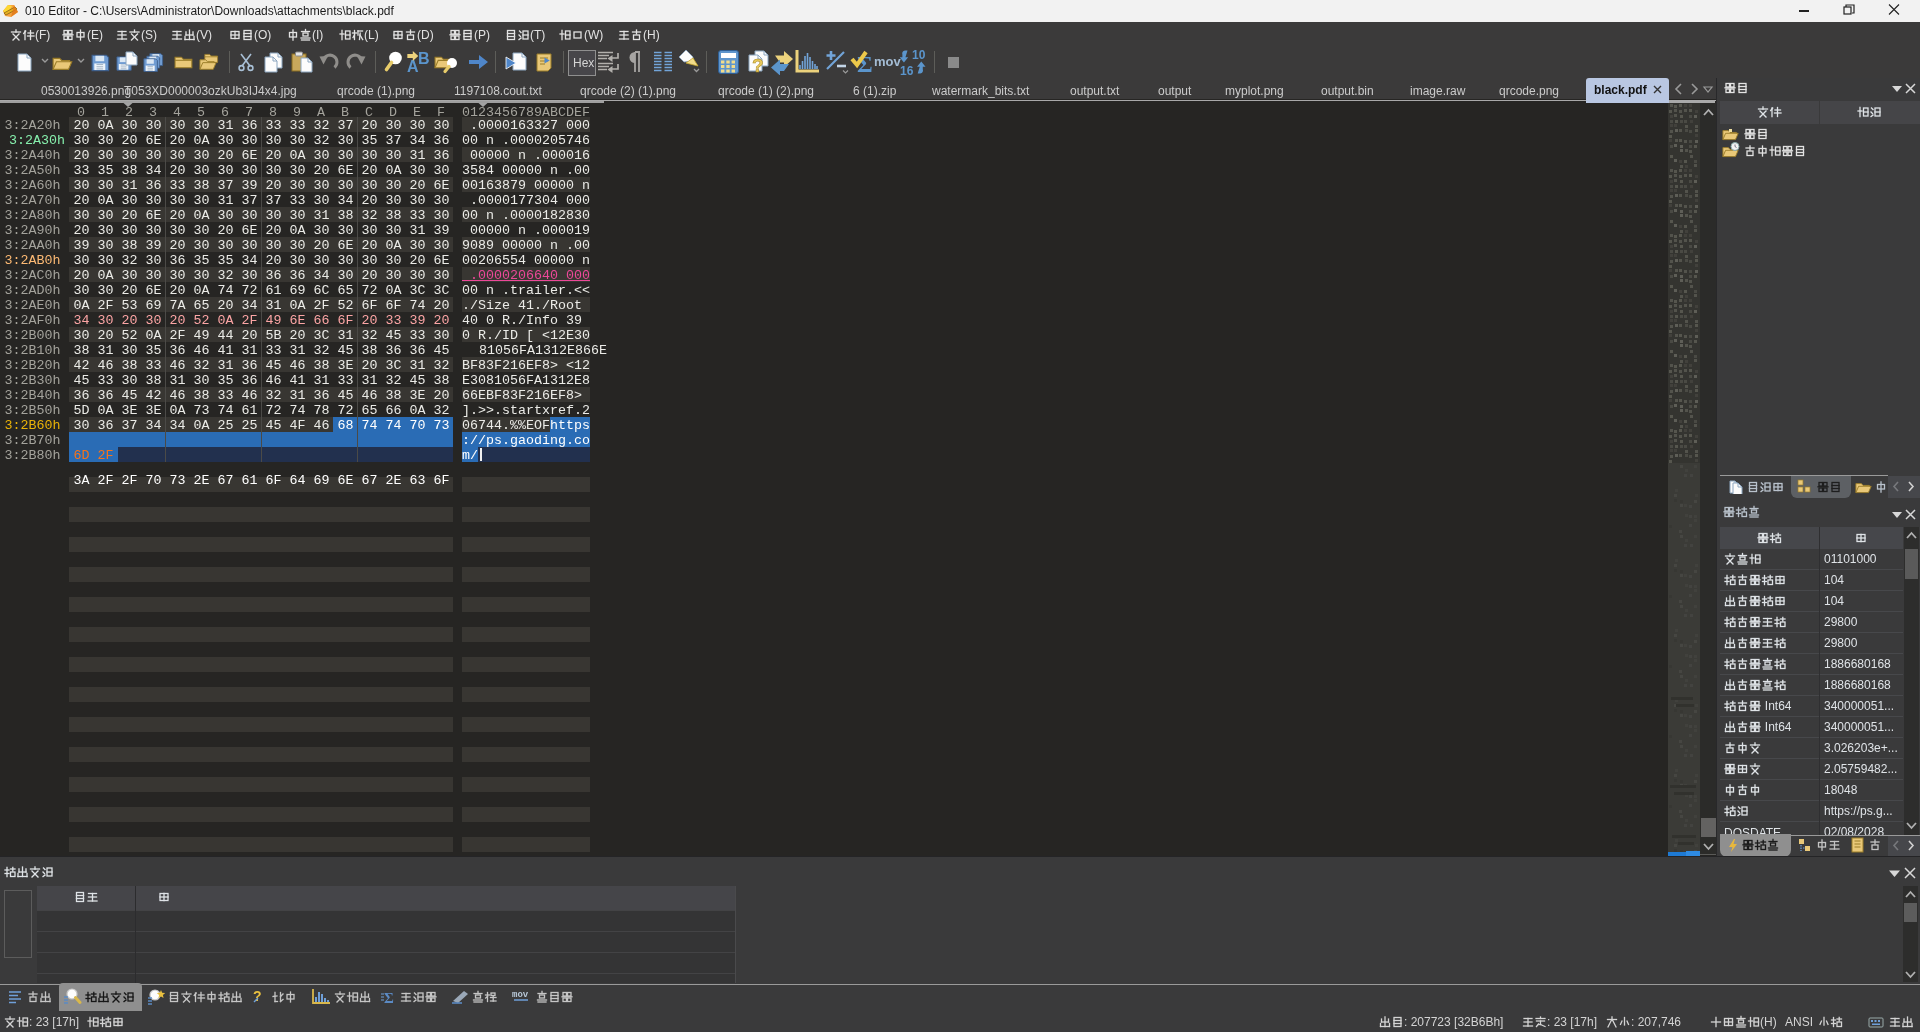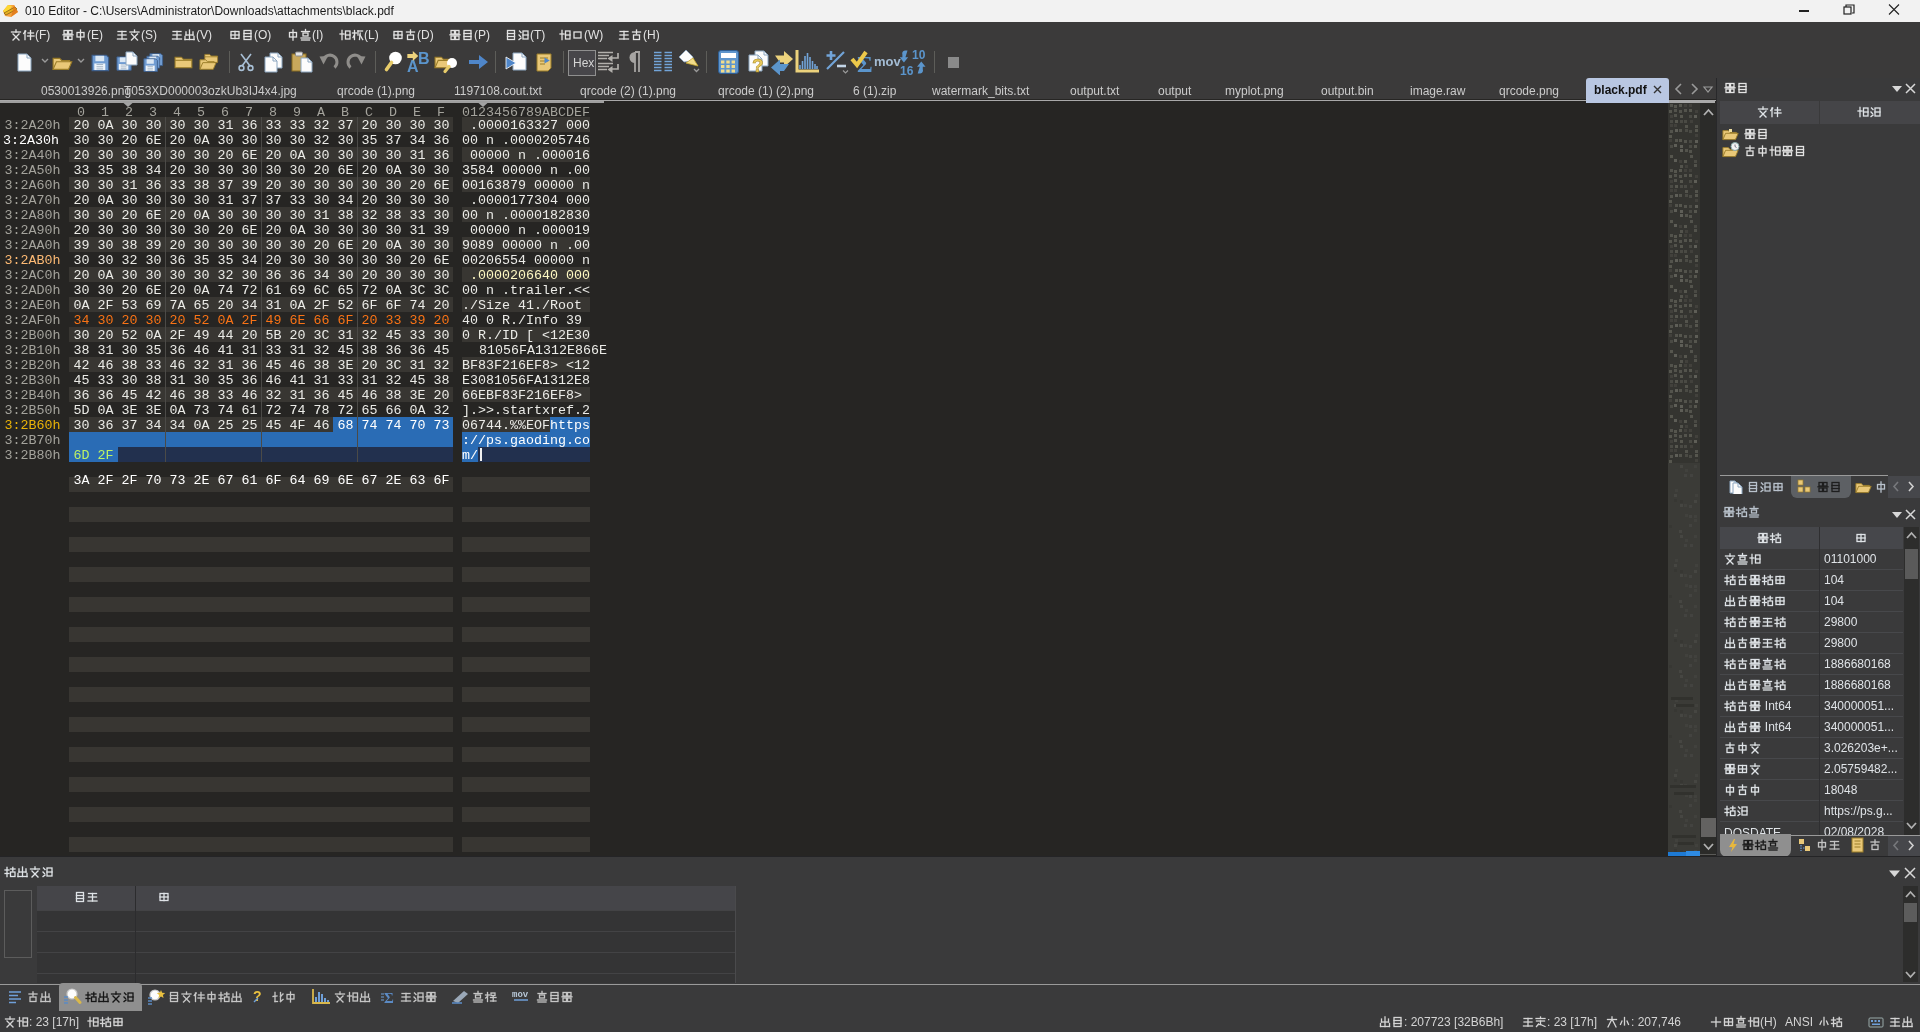--- a/index.html
+++ b/index.html
@@ -478,21 +478,21 @@
 <div style="position:absolute;left:117.5px;top:447px;width:335.5px;height:15px;background:#22304e"></div>
 <div style="position:absolute;left:462px;top:447px;width:16px;height:15px;background:#2a6cb5"></div>
 <div style="position:absolute;left:478px;top:447px;width:112px;height:15px;background:#22304e"></div>
 <div style="position:absolute;left:480px;top:448px;width:1.5px;height:13px;background:#f0f0f0"></div>
 <div style="position:absolute;left:165px;top:117px;width:1px;height:345px;background:#4b4a47"></div>
 <div style="position:absolute;left:261px;top:117px;width:1px;height:345px;background:#4b4a47"></div>
 <div style="position:absolute;left:357px;top:117px;width:1px;height:345px;background:#4b4a47"></div>
 <div style="position:absolute;left:4.5px;top:117.5px;font:normal 13.33px 'Liberation Mono',sans-serif;color:#a4a39c;white-space:pre;">3:2A20h</div>
 <div style="position:absolute;left:73.5px;top:117.5px;font:normal 13.33px 'Liberation Mono',sans-serif;color:#ebebe7;white-space:pre;">20 0A 30 30 30 30 31 36 33 33 32 37 20 30 30 30</div>
 <div style="position:absolute;left:462px;top:117.5px;font:normal 13.33px 'Liberation Mono',sans-serif;color:#ebebe7;white-space:pre;"> .0000163327 000</div>
-<div style="position:absolute;left:3px;top:132.5px;font:normal 13.33px 'Liberation Mono',sans-serif;color:#ffffff;white-space:pre;">3:2A30h</div>
+<div style="position:absolute;left:9px;top:132.5px;font:normal 13.33px 'Liberation Mono',sans-serif;color:#86efac;white-space:pre;">3:2A30h</div>
 <div style="position:absolute;left:73.5px;top:132.5px;font:normal 13.33px 'Liberation Mono',sans-serif;color:#ebebe7;white-space:pre;">30 30 20 6E 20 0A 30 30 30 30 32 30 35 37 34 36</div>
 <div style="position:absolute;left:462px;top:132.5px;font:normal 13.33px 'Liberation Mono',sans-serif;color:#ebebe7;white-space:pre;">00 n .0000205746</div>
 <div style="position:absolute;left:4.5px;top:147.5px;font:normal 13.33px 'Liberation Mono',sans-serif;color:#a4a39c;white-space:pre;">3:2A40h</div>
 <div style="position:absolute;left:73.5px;top:147.5px;font:normal 13.33px 'Liberation Mono',sans-serif;color:#ebebe7;white-space:pre;">20 30 30 30 30 30 20 6E 20 0A 30 30 30 30 31 36</div>
 <div style="position:absolute;left:462px;top:147.5px;font:normal 13.33px 'Liberation Mono',sans-serif;color:#ebebe7;white-space:pre;"> 00000 n .000016</div>
 <div style="position:absolute;left:4.5px;top:162.5px;font:normal 13.33px 'Liberation Mono',sans-serif;color:#a4a39c;white-space:pre;">3:2A50h</div>
 <div style="position:absolute;left:73.5px;top:162.5px;font:normal 13.33px 'Liberation Mono',sans-serif;color:#ebebe7;white-space:pre;">33 35 38 34 20 30 30 30 30 30 20 6E 20 0A 30 30</div>
 <div style="position:absolute;left:462px;top:162.5px;font:normal 13.33px 'Liberation Mono',sans-serif;color:#ebebe7;white-space:pre;">3584 00000 n .00</div>
 <div style="position:absolute;left:4.5px;top:177.5px;font:normal 13.33px 'Liberation Mono',sans-serif;color:#a4a39c;white-space:pre;">3:2A60h</div>
 <div style="position:absolute;left:73.5px;top:177.5px;font:normal 13.33px 'Liberation Mono',sans-serif;color:#ebebe7;white-space:pre;">30 30 31 36 33 38 37 39 20 30 30 30 30 30 20 6E</div>
@@ -507,29 +507,29 @@
 <div style="position:absolute;left:73.5px;top:222.5px;font:normal 13.33px 'Liberation Mono',sans-serif;color:#ebebe7;white-space:pre;">20 30 30 30 30 30 20 6E 20 0A 30 30 30 30 31 39</div>
 <div style="position:absolute;left:462px;top:222.5px;font:normal 13.33px 'Liberation Mono',sans-serif;color:#ebebe7;white-space:pre;"> 00000 n .000019</div>
 <div style="position:absolute;left:4.5px;top:237.5px;font:normal 13.33px 'Liberation Mono',sans-serif;color:#a4a39c;white-space:pre;">3:2AA0h</div>
 <div style="position:absolute;left:73.5px;top:237.5px;font:normal 13.33px 'Liberation Mono',sans-serif;color:#ebebe7;white-space:pre;">39 30 38 39 20 30 30 30 30 30 20 6E 20 0A 30 30</div>
 <div style="position:absolute;left:462px;top:237.5px;font:normal 13.33px 'Liberation Mono',sans-serif;color:#ebebe7;white-space:pre;">9089 00000 n .00</div>
 <div style="position:absolute;left:4.5px;top:252.5px;font:normal 13.33px 'Liberation Mono',sans-serif;color:#fdba74;white-space:pre;">3:2AB0h</div>
 <div style="position:absolute;left:73.5px;top:252.5px;font:normal 13.33px 'Liberation Mono',sans-serif;color:#ebebe7;white-space:pre;">30 30 32 30 36 35 35 34 20 30 30 30 30 30 20 6E</div>
 <div style="position:absolute;left:462px;top:252.5px;font:normal 13.33px 'Liberation Mono',sans-serif;color:#ebebe7;white-space:pre;">00206554 00000 n</div>
 <div style="position:absolute;left:4.5px;top:267.5px;font:normal 13.33px 'Liberation Mono',sans-serif;color:#a4a39c;white-space:pre;">3:2AC0h</div>
 <div style="position:absolute;left:73.5px;top:267.5px;font:normal 13.33px 'Liberation Mono',sans-serif;color:#ebebe7;white-space:pre;">20 0A 30 30 30 30 32 30 36 36 34 30 20 30 30 30</div>
-<div style="position:absolute;left:462px;top:267.5px;font:normal 13.33px 'Liberation Mono',sans-serif;color:#fef9c3;white-space:pre;"> .0000206640 000</div>
+<div style="position:absolute;left:462px;top:267.5px;font:normal 13.33px 'Liberation Mono',sans-serif;color:#ec4899;white-space:pre;text-decoration:underline;"> .0000206640 000</div>
 <div style="position:absolute;left:4.5px;top:282.5px;font:normal 13.33px 'Liberation Mono',sans-serif;color:#a4a39c;white-space:pre;">3:2AD0h</div>
 <div style="position:absolute;left:73.5px;top:282.5px;font:normal 13.33px 'Liberation Mono',sans-serif;color:#ebebe7;white-space:pre;">30 30 20 6E 20 0A 74 72 61 69 6C 65 72 0A 3C 3C</div>
 <div style="position:absolute;left:462px;top:282.5px;font:normal 13.33px 'Liberation Mono',sans-serif;color:#ebebe7;white-space:pre;">00 n .trailer.&lt;&lt;</div>
 <div style="position:absolute;left:4.5px;top:297.5px;font:normal 13.33px 'Liberation Mono',sans-serif;color:#a4a39c;white-space:pre;">3:2AE0h</div>
 <div style="position:absolute;left:73.5px;top:297.5px;font:normal 13.33px 'Liberation Mono',sans-serif;color:#ebebe7;white-space:pre;">0A 2F 53 69 7A 65 20 34 31 0A 2F 52 6F 6F 74 20</div>
 <div style="position:absolute;left:462px;top:297.5px;font:normal 13.33px 'Liberation Mono',sans-serif;color:#ebebe7;white-space:pre;">./Size 41./Root </div>
 <div style="position:absolute;left:4.5px;top:312.5px;font:normal 13.33px 'Liberation Mono',sans-serif;color:#a4a39c;white-space:pre;">3:2AF0h</div>
-<div style="position:absolute;left:73.5px;top:312.5px;font:normal 13.33px 'Liberation Mono',sans-serif;color:#f97316;white-space:pre;">34 30 20 30 20 52 0A 2F 49 6E 66 6F 20 33 39 20</div>
+<div style="position:absolute;left:73.5px;top:312.5px;font:normal 13.33px 'Liberation Mono',sans-serif;color:#fca5a5;white-space:pre;">34 30 20 30 20 52 0A 2F 49 6E 66 6F 20 33 39 20</div>
 <div style="position:absolute;left:462px;top:312.5px;font:normal 13.33px 'Liberation Mono',sans-serif;color:#ebebe7;white-space:pre;">40 0 R./Info 39 </div>
 <div style="position:absolute;left:4.5px;top:327.5px;font:normal 13.33px 'Liberation Mono',sans-serif;color:#a4a39c;white-space:pre;">3:2B00h</div>
 <div style="position:absolute;left:73.5px;top:327.5px;font:normal 13.33px 'Liberation Mono',sans-serif;color:#ebebe7;white-space:pre;">30 20 52 0A 2F 49 44 20 5B 20 3C 31 32 45 33 30</div>
 <div style="position:absolute;left:462px;top:327.5px;font:normal 13.33px 'Liberation Mono',sans-serif;color:#ebebe7;white-space:pre;">0 R./ID [ &lt;12E30</div>
 <div style="position:absolute;left:4.5px;top:342.5px;font:normal 13.33px 'Liberation Mono',sans-serif;color:#a4a39c;white-space:pre;">3:2B10h</div>
 <div style="position:absolute;left:73.5px;top:342.5px;font:normal 13.33px 'Liberation Mono',sans-serif;color:#ebebe7;white-space:pre;">38 31 30 35 36 46 41 31 33 31 32 45 38 36 36 45</div>
 <div style="position:absolute;left:479px;top:342.5px;font:normal 13.33px 'Liberation Mono',sans-serif;color:#ebebe7;white-space:pre;">81056FA1312E866E</div>
 <div style="position:absolute;left:4.5px;top:357.5px;font:normal 13.33px 'Liberation Mono',sans-serif;color:#a4a39c;white-space:pre;">3:2B20h</div>
 <div style="position:absolute;left:73.5px;top:357.5px;font:normal 13.33px 'Liberation Mono',sans-serif;color:#ebebe7;white-space:pre;">42 46 38 33 46 32 31 36 45 46 38 3E 20 3C 31 32</div>
 <div style="position:absolute;left:462px;top:357.5px;font:normal 13.33px 'Liberation Mono',sans-serif;color:#ebebe7;white-space:pre;">BF83F216EF8&gt; &lt;12</div>
@@ -544,21 +544,21 @@
 <div style="position:absolute;left:462px;top:402.5px;font:normal 13.33px 'Liberation Mono',sans-serif;color:#ebebe7;white-space:pre;">].&gt;&gt;.startxref.2</div>
 <div style="position:absolute;left:4.5px;top:417.5px;font:normal 13.33px 'Liberation Mono',sans-serif;color:#eab308;white-space:pre;">3:2B60h</div>
 <div style="position:absolute;left:73.5px;top:417.5px;font:normal 13.33px 'Liberation Mono',sans-serif;color:#ebebe7;white-space:pre;">30 36 37 34 34 0A 25 25 45 4F 46 </div>
 <div style="position:absolute;left:337.5px;top:417.5px;font:normal 13.33px 'Liberation Mono',sans-serif;color:#ffffff;white-space:pre;">68 74 74 70 73</div>
 <div style="position:absolute;left:462px;top:417.5px;font:normal 13.33px 'Liberation Mono',sans-serif;color:#ebebe7;white-space:pre;">06744.%%EOF</div>
 <div style="position:absolute;left:550px;top:417.5px;font:normal 13.33px 'Liberation Mono',sans-serif;color:#ffffff;white-space:pre;">https</div>
 <div style="position:absolute;left:4.5px;top:432.5px;font:normal 13.33px 'Liberation Mono',sans-serif;color:#a4a39c;white-space:pre;">3:2B70h</div>
 <div style="position:absolute;left:73.5px;top:432.5px;font:normal 13.33px 'Liberation Mono',sans-serif;color:#ffffff;white-space:pre;margin-top:40px;">3A 2F 2F 70 73 2E 67 61 6F 64 69 6E 67 2E 63 6F</div>
 <div style="position:absolute;left:462px;top:432.5px;font:normal 13.33px 'Liberation Mono',sans-serif;color:#ffffff;white-space:pre;">://ps.gaoding.co</div>
 <div style="position:absolute;left:4.5px;top:447.5px;font:normal 13.33px 'Liberation Mono',sans-serif;color:#a4a39c;white-space:pre;">3:2B80h</div>
-<div style="position:absolute;left:73.5px;top:447.5px;font:normal 13.33px 'Liberation Mono',sans-serif;color:#bef264;white-space:pre;">6D 2F</div>
+<div style="position:absolute;left:73.5px;top:447.5px;font:normal 13.33px 'Liberation Mono',sans-serif;color:#f97316;white-space:pre;">6D 2F</div>
 <div style="position:absolute;left:462px;top:447.5px;font:normal 13.33px 'Liberation Mono',sans-serif;color:#ffffff;white-space:pre;">m/</div>
 <svg style="position:absolute;left:1668px;top:103px" width="32" height="749" viewBox="0 0 32 749">
 <defs>
       <pattern id="np1" width="32" height="65" patternUnits="userSpaceOnUse">
         <rect x="0" y="0" width="32" height="65" fill="#343430"></rect>
         <rect x="2" y="1" width="3" height="3" fill="#53534c"></rect>
         <rect x="6" y="2" width="3" height="3" fill="#56564e"></rect>
         <rect x="11" y="1" width="3" height="3" fill="#56564e"></rect>
         <rect x="16" y="1" width="3" height="3" fill="#42413c"></rect>
         <rect x="21" y="1" width="3" height="3" fill="#42413c"></rect>

